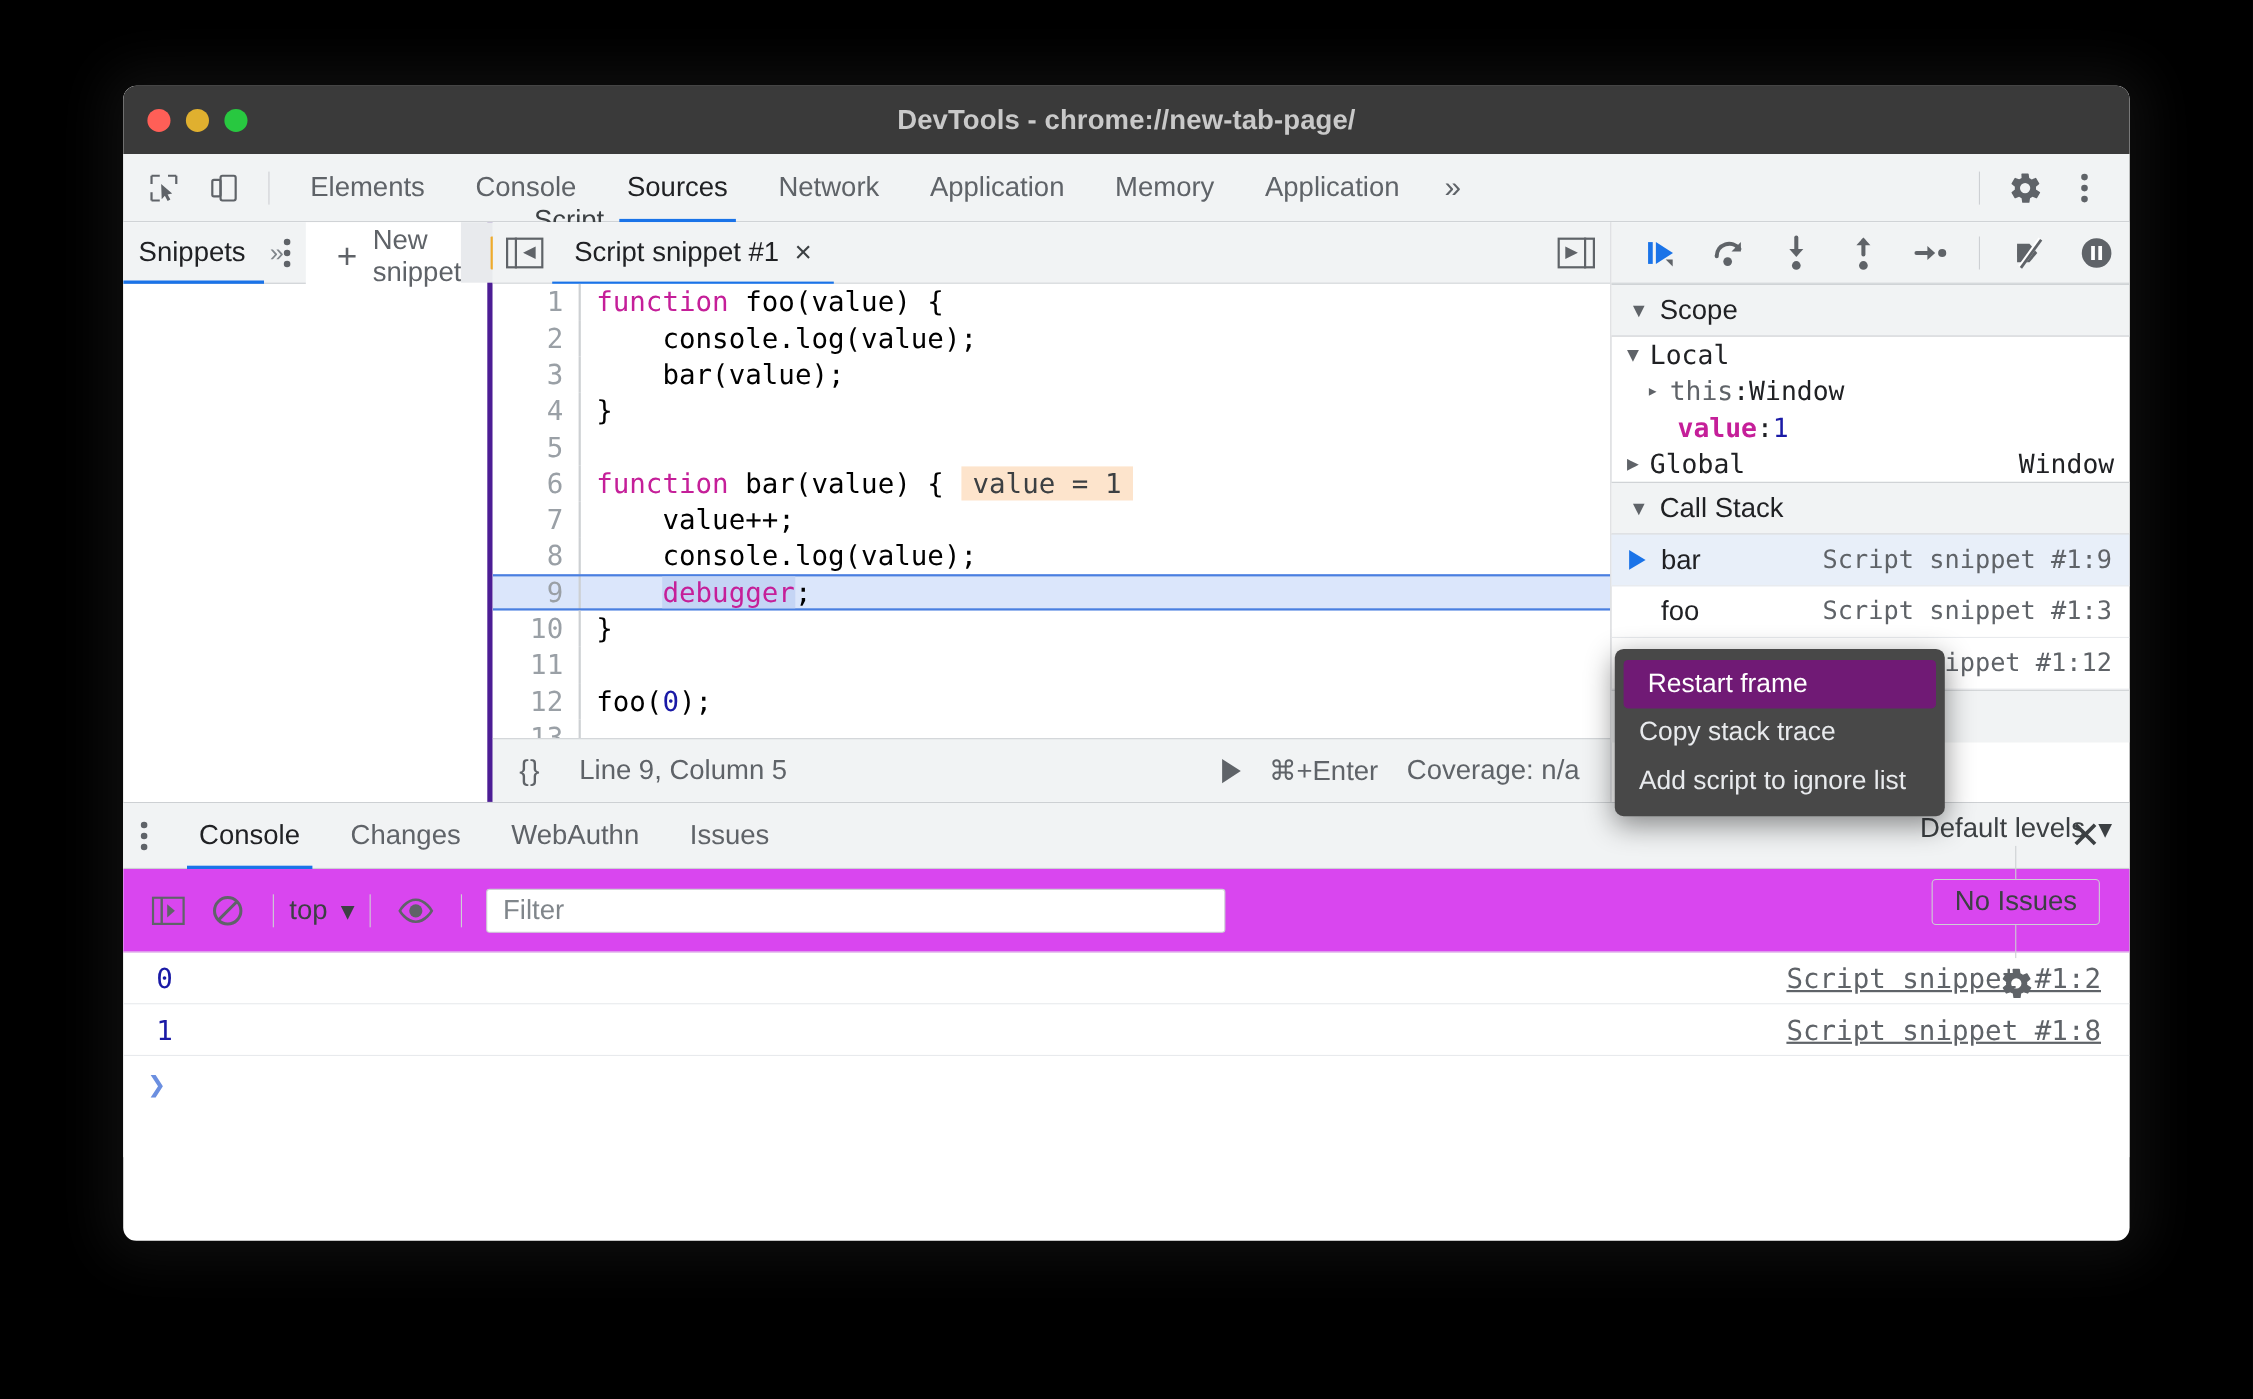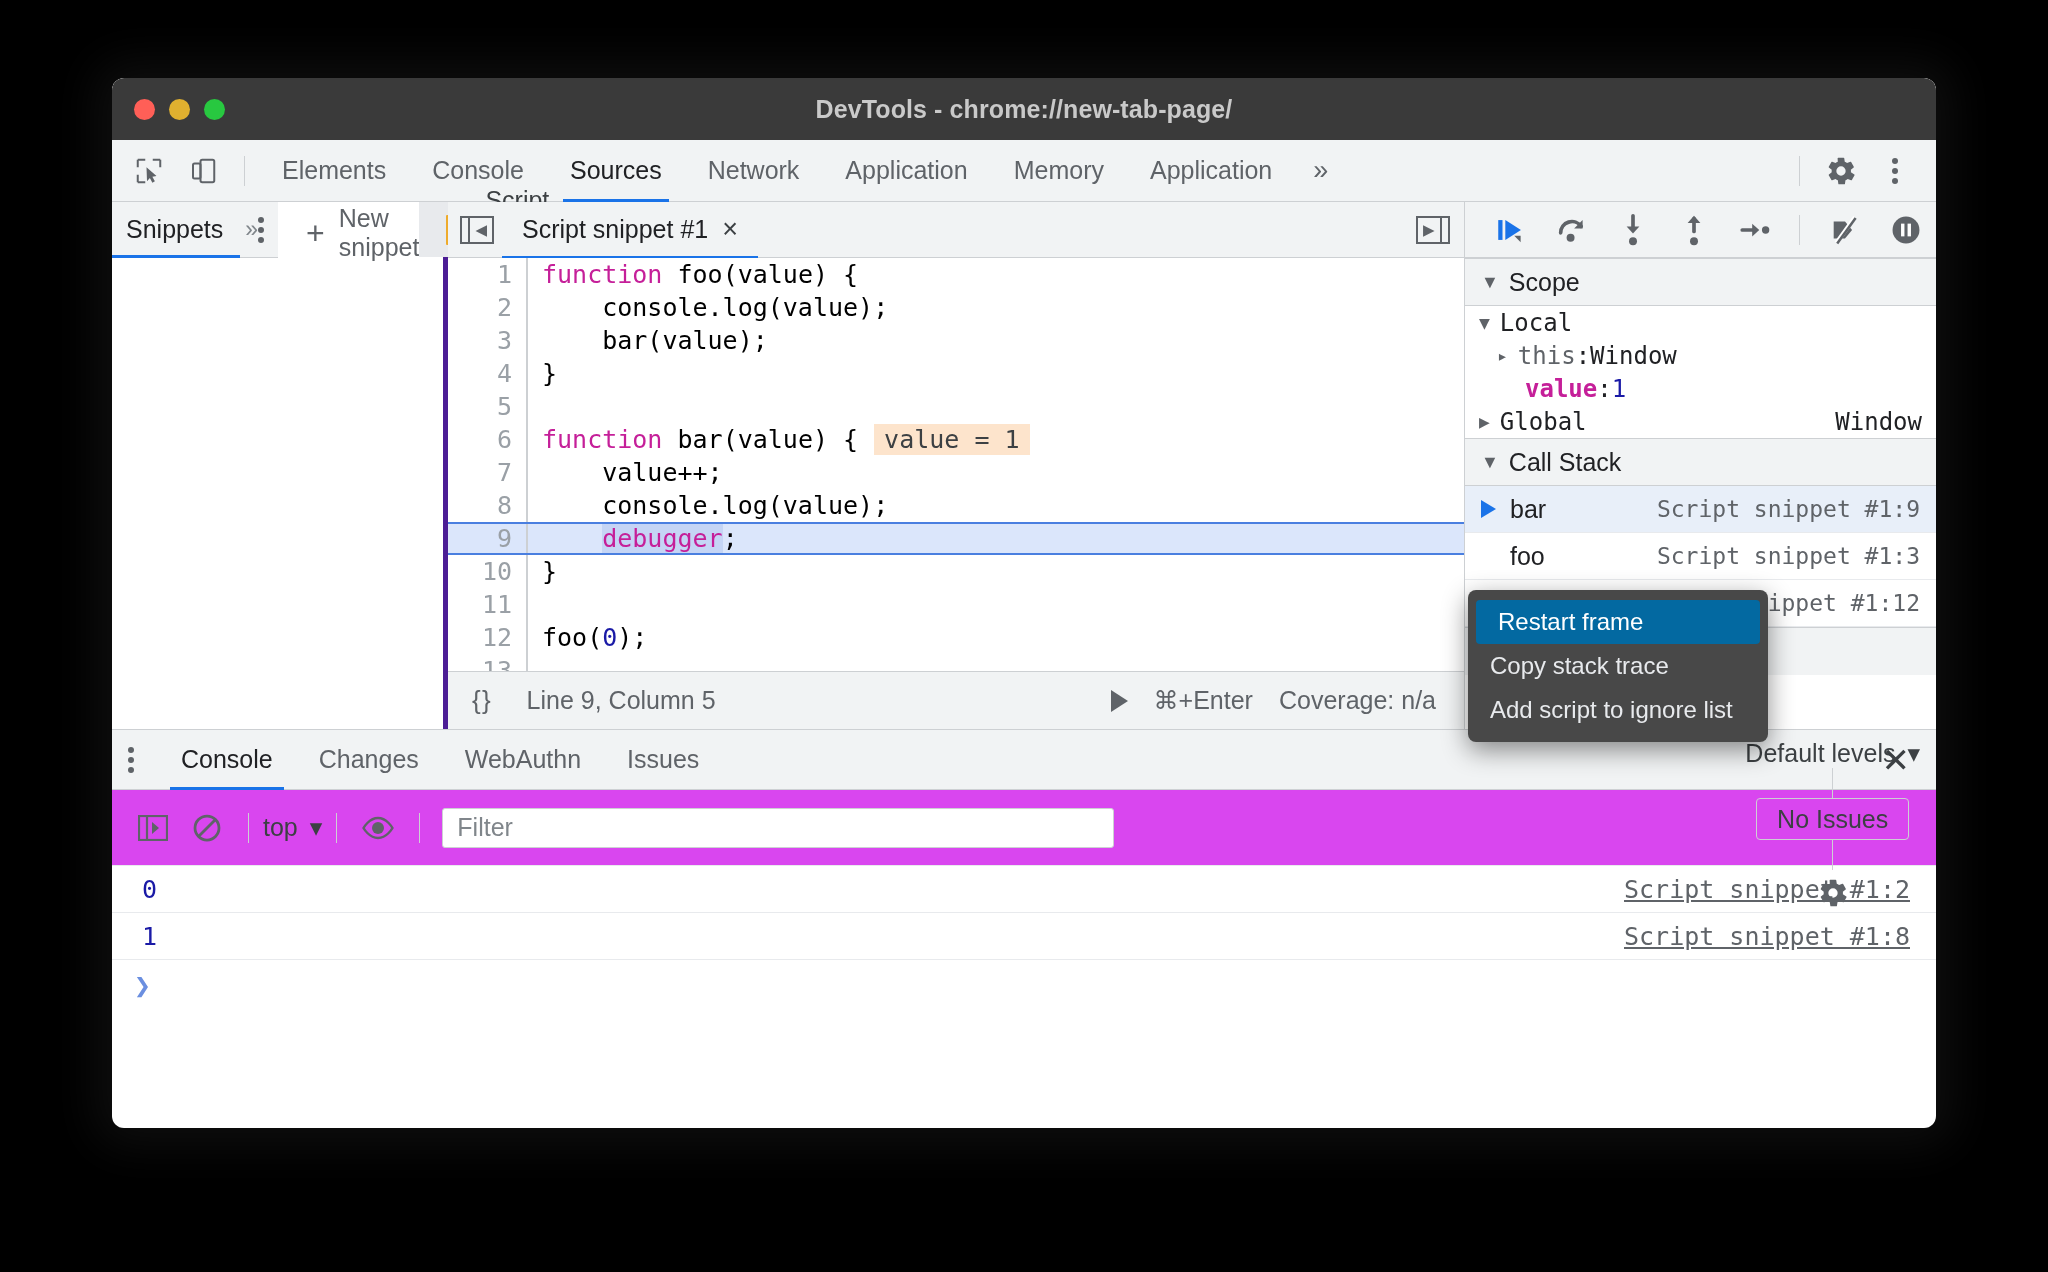--- a/index.html
+++ b/index.html
@@ -241,21 +241,21 @@
     background: #484848;
     border-radius: 8px;
     padding: 10px 0;
     box-shadow: 0 8px 26px rgba(0,0,0,.45);
     z-index: 50;
   }
   .ctx-item {
     height: 44px; display: flex; align-items: center;
     padding-left: 22px; color: #e8eaed; font-size: 24px;
   }
-  .ctx-item.hl { background: #0369a1; color: #fff; margin: 0 8px; border-radius: 4px; }
+  .ctx-item.hl { background: #701a75; color: #fff; margin: 0 8px; border-radius: 4px; }
 
   
   .drawer { border-top: 1px solid #cdd0d3; background: #fff; height: 323px; display: flex; flex-direction: column; }
   .drawer-tabs {
     height: 60px; background: #f1f3f4;
     border-bottom: 1px solid #cdd0d3;
     display: flex; align-items: center; padding-left: 16px;
   }
   .dkebab { display: flex; flex-direction: column; gap: 4px; align-items: center; margin-right: 24px; }
   .dkebab i { width: 6px; height: 6px; border-radius: 50%; background: #5f6368; }

